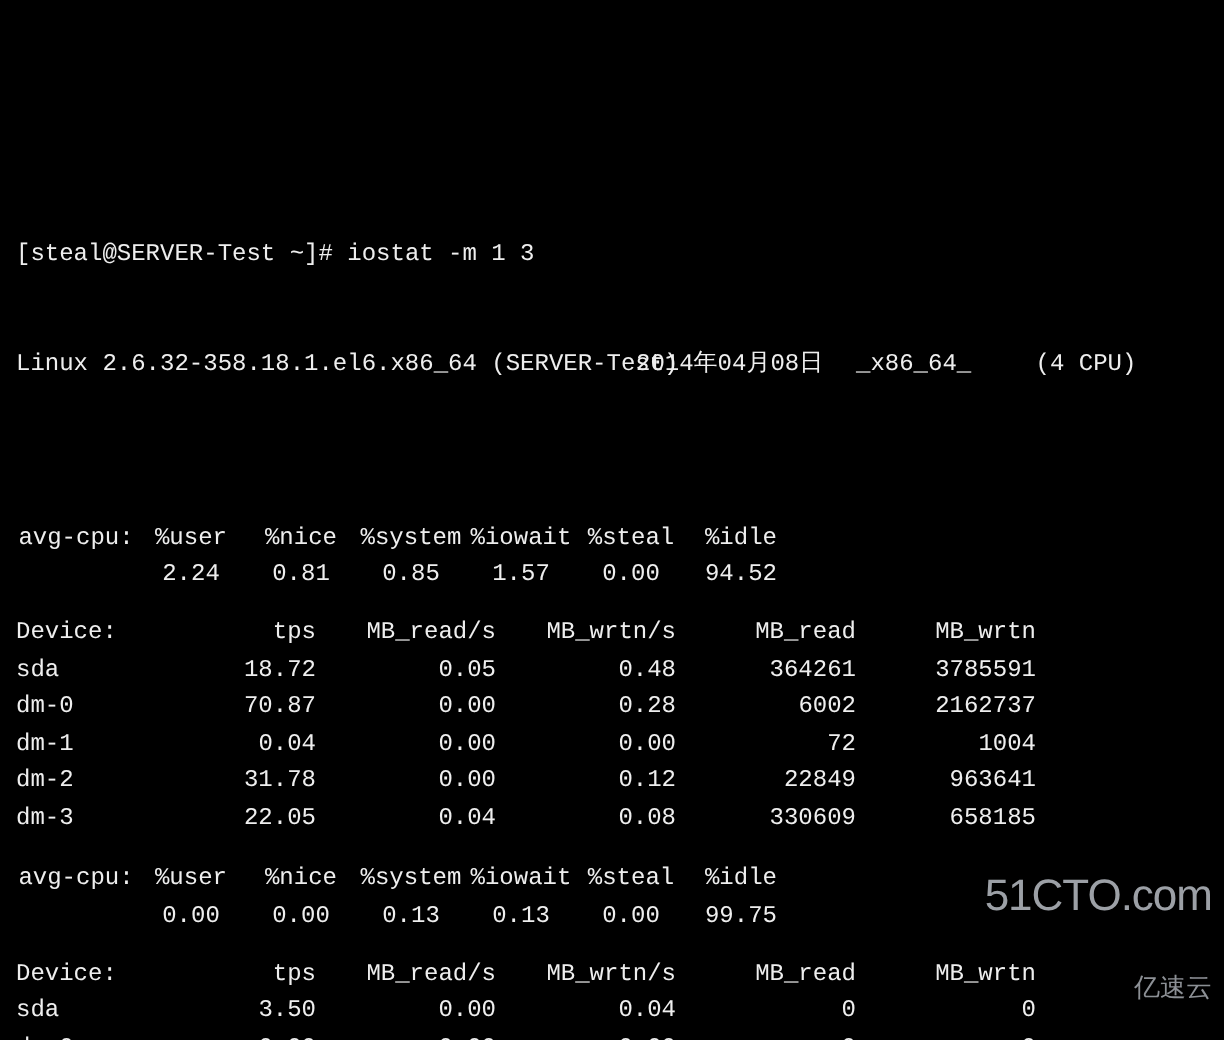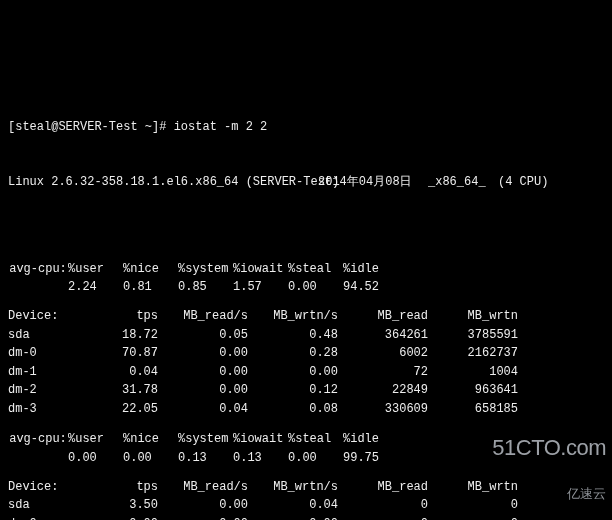--- a/index.html
+++ b/index.html
@@ -12,21 +12,21 @@
     width:612px;
     height:520px;
     overflow:hidden;
     position:relative;
     white-space:pre;
   }
   .term{padding:6px 8px}
   .hdr span{display:inline-block}
   .row span{display:inline-block;text-align:right}
   .row span.l{text-align:left}
-  .cpu-hdr span,.cpu-row span{display:inline-block;text-align:left}
+  .cpu-hdr span,.cpu-row span{display:inline-block;text-align:center}
   .cpu-hdr span.l,.cpu-row span.l{text-align:center}
   .blk{margin-top:2px}
   .watermark{
     position:absolute;
     right:6px;bottom:6px;
     color:#9ca0a6;
     font-family:Arial,Helvetica,sans-serif;
     text-align:right;
     pointer-events:none;
     user-select:none;
@@ -35,22 +35,22 @@
   .watermark .big{font-size:22px;font-weight:400;letter-spacing:-0.5px}
   .watermark .sm{font-size:12px}
   .watermark .b{font-size:13px;opacity:.9}
 </style>
 </head>
 <body>
 
 
 
 <div class="term">
-  <div><span>[steal@SERVER-Test ~]#</span> <span>iostat -m 2 2</span></div>
-  <div class="hdr"><span style="width:310px" class="l">Linux 2.6.32-358.18.1.el6.x86_64 (SERVER-Test)</span><span style="width:110px" class="l">2014年04月08日</span><span style="width:70px" class="l">_x86_64_</span><span style="width:90px;text-align:left">(4 CPU)</span></div>
+  <div><span>[steal@SERVER-Test ~]#</span> <span>iostat -m 1 3</span></div>
+  <div class="hdr"><span style="width:310px" class="l">Linux 2.6.32-358.18.1.el6.x86_64 (SERVER-Test)</span><span style="width:110px" class="l">2014年04月08日</span><span style="width:70px" class="l">_x86_64_</span><span style="width:90px;text-align:center">(4 CPU)</span></div>
 
   <div id="samples"><div class="blk"><div style="height:10px"></div><div class="cpu-hdr"><span style="width:60px" class="l">avg-cpu:</span><span style="width:55px" class="">%user</span><span style="width:55px" class="">%nice</span><span style="width:55px" class="">%system</span><span style="width:55px" class="">%iowait</span><span style="width:55px" class="">%steal</span><span style="width:55px" class="">%idle</span></div><div class="cpu-row"><span style="width:60px" class="l"></span><span style="width:55px" class="">2.24</span><span style="width:55px" class="">0.81</span><span style="width:55px" class="">0.85</span><span style="width:55px" class="">1.57</span><span style="width:55px" class="">0.00</span><span style="width:55px" class="">94.52</span></div><div style="height:10px"></div><div class="row"><span style="width:70px" class="l">Device:</span><span style="width:80px" class="">tps</span><span style="width:90px" class="">MB_read/s</span><span style="width:90px" class="">MB_wrtn/s</span><span style="width:90px" class="">MB_read</span><span style="width:90px" class="">MB_wrtn</span></div><div class="row"><span style="width:70px" class="l">sda</span><span style="width:80px" class="">18.72</span><span style="width:90px" class="">0.05</span><span style="width:90px" class="">0.48</span><span style="width:90px" class="">364261</span><span style="width:90px" class="">3785591</span></div><div class="row"><span style="width:70px" class="l">dm-0</span><span style="width:80px" class="">70.87</span><span style="width:90px" class="">0.00</span><span style="width:90px" class="">0.28</span><span style="width:90px" class="">6002</span><span style="width:90px" class="">2162737</span></div><div class="row"><span style="width:70px" class="l">dm-1</span><span style="width:80px" class="">0.04</span><span style="width:90px" class="">0.00</span><span style="width:90px" class="">0.00</span><span style="width:90px" class="">72</span><span style="width:90px" class="">1004</span></div><div class="row"><span style="width:70px" class="l">dm-2</span><span style="width:80px" class="">31.78</span><span style="width:90px" class="">0.00</span><span style="width:90px" class="">0.12</span><span style="width:90px" class="">22849</span><span style="width:90px" class="">963641</span></div><div class="row"><span style="width:70px" class="l">dm-3</span><span style="width:80px" class="">22.05</span><span style="width:90px" class="">0.04</span><span style="width:90px" class="">0.08</span><span style="width:90px" class="">330609</span><span style="width:90px" class="">658185</span></div></div><div class="blk"><div style="height:10px"></div><div class="cpu-hdr"><span style="width:60px" class="l">avg-cpu:</span><span style="width:55px" class="">%user</span><span style="width:55px" class="">%nice</span><span style="width:55px" class="">%system</span><span style="width:55px" class="">%iowait</span><span style="width:55px" class="">%steal</span><span style="width:55px" class="">%idle</span></div><div class="cpu-row"><span style="width:60px" class="l"></span><span style="width:55px" class="">0.00</span><span style="width:55px" class="">0.00</span><span style="width:55px" class="">0.13</span><span style="width:55px" class="">0.13</span><span style="width:55px" class="">0.00</span><span style="width:55px" class="">99.75</span></div><div style="height:10px"></div><div class="row"><span style="width:70px" class="l">Device:</span><span style="width:80px" class="">tps</span><span style="width:90px" class="">MB_read/s</span><span style="width:90px" class="">MB_wrtn/s</span><span style="width:90px" class="">MB_read</span><span style="width:90px" class="">MB_wrtn</span></div><div class="row"><span style="width:70px" class="l">sda</span><span style="width:80px" class="">3.50</span><span style="width:90px" class="">0.00</span><span style="width:90px" class="">0.04</span><span style="width:90px" class="">0</span><span style="width:90px" class="">0</span></div><div class="row"><span style="width:70px" class="l">dm-0</span><span style="width:80px" class="">0.00</span><span style="width:90px" class="">0.00</span><span style="width:90px" class="">0.00</span><span style="width:90px" class="">0</span><span style="width:90px" class="">0</span></div></div></div>
 </div>
 
 <div class="watermark">
   <div class="big">51CTO.com</div>
   <div class="b">亿速云</div>
 </div>
 
 

